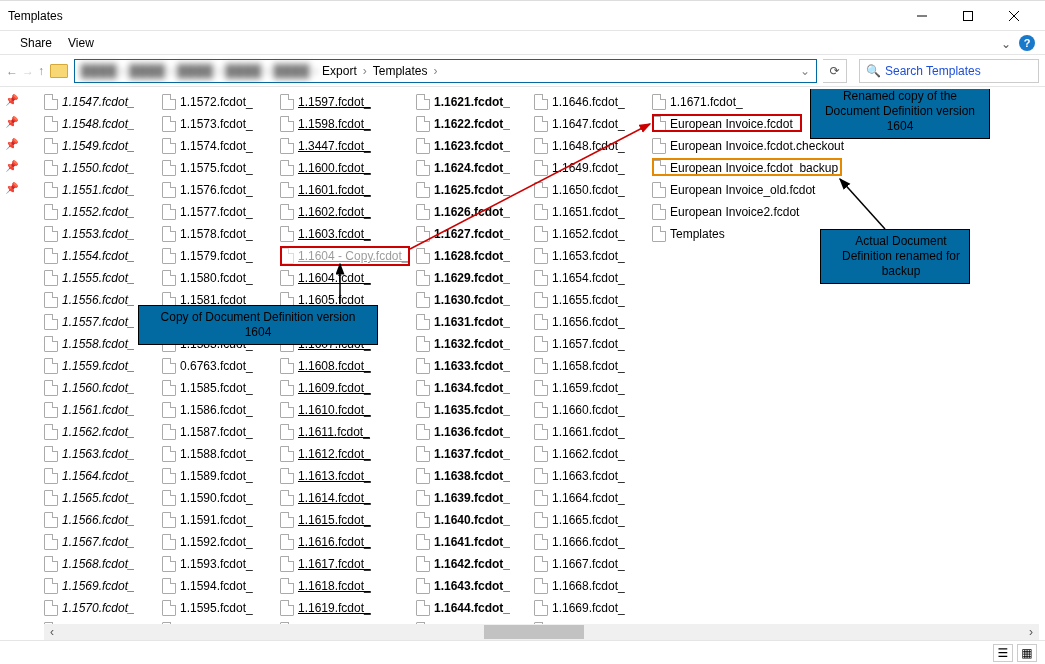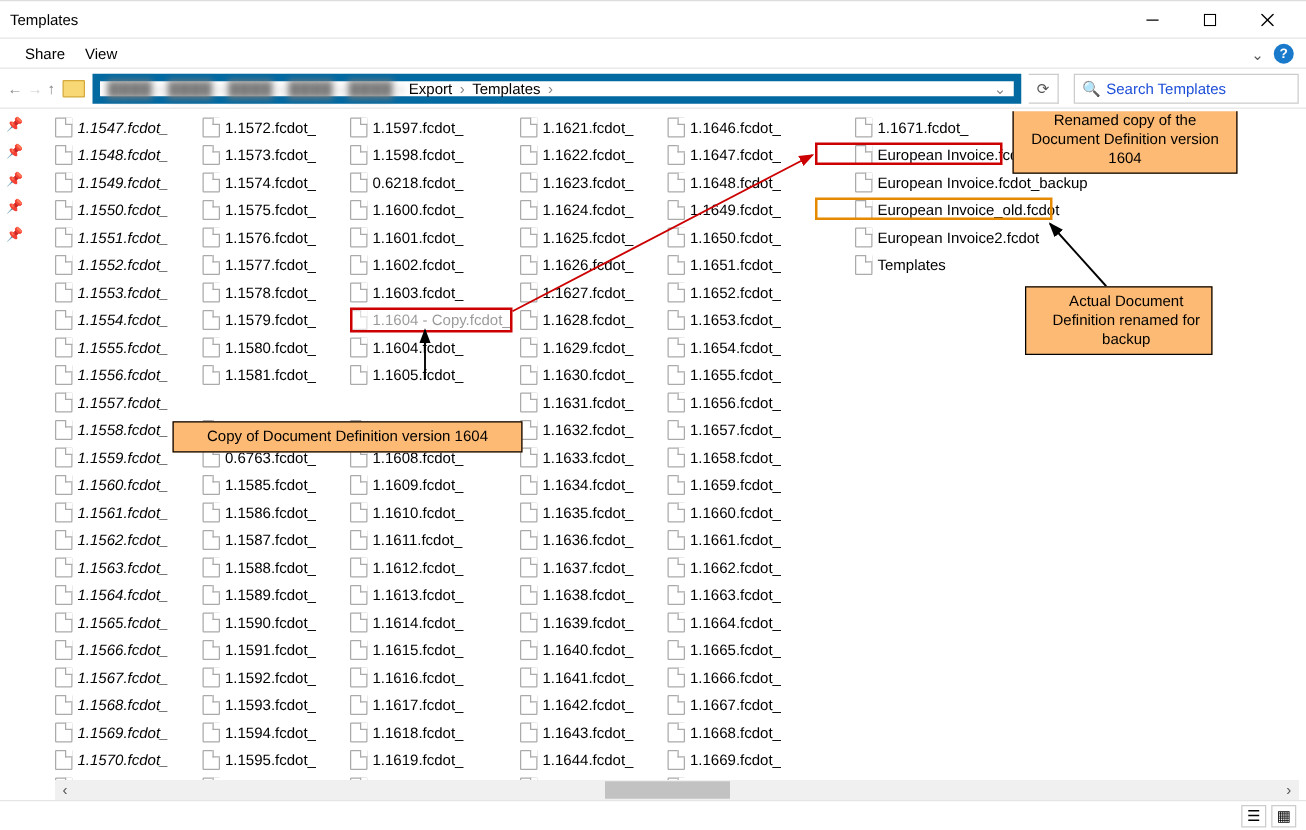--- a/index.html
+++ b/index.html
@@ -9,42 +9,42 @@
   .title { flex: 1; font-size: 12px; }
   .win-controls { display: flex; gap: 0; }
   .win-btn { width: 46px; height: 28px; display: flex; align-items: center; justify-content: center; }
   .win-btn svg { width: 10px; height: 10px; }
   .ribbon-tabs { height: 24px; display: flex; align-items: center; padding: 0 20px; gap: 16px; font-size: 12px; border-bottom: 1px solid #e5e5e5; position: relative; }
   .help-icon { position: absolute; right: 10px; top: 4px; width: 16px; height: 16px; border-radius: 50%; background: #1979ca; color: #fff; font-size: 11px; display: flex; align-items: center; justify-content: center; font-weight: bold; }
   .chev { position: absolute; right: 34px; top: 6px; color: #555; }
   .addressbar { height: 32px; display: flex; align-items: center; padding: 4px 6px; gap: 6px; border-bottom: 1px solid #e5e5e5; }
   .nav-arrows { display:flex; gap:4px; align-items:center; color:#888; }
   .folder-icon { width: 18px; height: 14px; background: #f8d775; border: 1px solid #d4a93a; border-radius: 1px; position: relative; }
-  .path { flex: 1; height: 24px; border: 6px solid #0369a1; display: flex; align-items: center; padding: 0 6px; font-size: 12px; position: relative; }
+  .path { flex: 1; height: 24px; border: 1px solid #0369a1; display: flex; align-items: center; padding: 0 6px; font-size: 12px; position: relative; }
   .path .blur { filter: blur(3px); color: #777; letter-spacing: 0.5px; }
   .path .crumb { padding: 0 4px; }
   .path .sep { color: #888; padding: 0 2px; }
   .refresh { width: 24px; height: 24px; border: 1px solid #ccc; border-left: none; display:flex; align-items:center; justify-content:center; color:#555;}
   .search { width: 180px; height: 24px; border: 1px solid #ccc; margin-left: 6px; padding: 0 6px; font-size: 12px; color: #777; display:flex; align-items:center; gap:4px;}
   .content { position: absolute; top: 88px; left: 0; right: 0; bottom: 24px; overflow: hidden; }
   .quickbar { position:absolute; left:4px; top:0; bottom:0; width:16px; }
   .pin { color:#bbb; font-size:11px; line-height:22px; text-align:center;}
   .files { position: absolute; left: 44px; top: 2px; right: 6px; bottom: 10px; }
   .col { position: absolute; top: 0; width: 118px; } 
   .item { height: 22px; display: flex; align-items: center; gap: 4px; white-space: nowrap; }
   .fi { width: 14px; height: 16px; border: 1px solid #aaa; border-radius: 1px; background: #fff; position: relative; flex-shrink:0;}
   .fi::after { content:""; position:absolute; top:-1px; right:-1px; width:5px; height:5px; background:#fff; border-left:1px solid #aaa; border-bottom:1px solid #aaa;}
   .label { font-size: 12px; }
   .item.cut { opacity: 0.4; }
   .hscroll { position: absolute; left: 44px; right: 6px; bottom: 0; height: 16px; background: #f0f0f0; }
   .hscroll-thumb { position:absolute; top:1px; height:14px; left:440px; width:100px; background:#c2c2c2;}
   .hscroll-arrow { position:absolute; top:0; width:16px; height:16px; display:flex; align-items:center; justify-content:center; color:#555; background:#f0f0f0;}
   .statusbar { position: absolute; bottom: 0; left:0; right:0; height: 24px; border-top: 1px solid #e5e5e5; display:flex; align-items:center; justify-content:flex-end; padding:0 8px; gap:4px;}
   .view-btn { width:20px; height:18px; border:1px solid #ccc; display:flex; align-items:center; justify-content:center;}
-  .callout { position: absolute; background: #fdba74; border: 1.5px solid #000; padding: 4px 8px; font-size: 12px; text-align: center; line-height: 1.25; z-index:20;}
+  .callout { position: absolute; background: #0369a1; border: 1.5px solid #000; padding: 4px 8px; font-size: 12px; text-align: center; line-height: 1.25; z-index:20;}
   .redbox { position: absolute; border: 2px solid #cc0000; z-index:10; pointer-events:none;}
   .orangebox { position: absolute; border: 2px solid #e58900; z-index:10; pointer-events:none;}
   svg.arrow { position:absolute; z-index:15; pointer-events:none; overflow:visible;}
 </style>
 </head>
 <body>
 
 <div class="window">
   <div class="titlebar">
     <span class="title">Templates</span>
@@ -300,32 +300,32 @@
           </div>
           <div class="item">
             <span class="fi"></span>
             <span class="label">1.1595.fcdot_</span>
           </div>
           <div class="item">
             <span class="fi"></span>
             <span class="label">1.1596.fcdot_</span>
           </div>
         </div>
-        <div class="col" style="left: 236px;">
+        <div class="col" style="left: 236px; text-decoration: underline;">
           <div class="item">
             <span class="fi"></span>
             <span class="label">1.1597.fcdot_</span>
           </div>
           <div class="item">
             <span class="fi"></span>
             <span class="label">1.1598.fcdot_</span>
           </div>
           <div class="item">
             <span class="fi"></span>
-            <span class="label">0.6218.fcdot_</span>
+            <span class="label">1.3447.fcdot_</span>
           </div>
           <div class="item">
             <span class="fi"></span>
             <span class="label">1.1600.fcdot_</span>
           </div>
           <div class="item">
             <span class="fi"></span>
             <span class="label">1.1601.fcdot_</span>
           </div>
           <div class="item">
@@ -399,21 +399,21 @@
           </div>
           <div class="item">
             <span class="fi"></span>
             <span class="label">1.1619.fcdot_</span>
           </div>
           <div class="item">
             <span class="fi"></span>
             <span class="label">1.1620.fcdot_</span>
           </div>
         </div>
-        <div class="col" style="left: 372px;">
+        <div class="col" style="left: 372px; font-weight: bold;">
           <div class="item">
             <span class="fi"></span>
             <span class="label">1.1621.fcdot_</span>
           </div>
           <div class="item">
             <span class="fi"></span>
             <span class="label">1.1622.fcdot_</span>
           </div>
           <div class="item">
             <span class="fi"></span>
@@ -603,28 +603,32 @@
           </div>
           <div class="item">
             <span class="fi"></span>
             <span class="label">1.1669.fcdot_</span>
           </div>
           <div class="item">
             <span class="fi"></span>
             <span class="label">1.1670.fcdot_</span>
           </div>
         </div>
-        <div class="col" style="left: 640px; width: 210px;">
+        <div class="col" style="left: 608px; width: 210px;">
           <div class="item">
             <span class="fi"></span>
             <span class="label">1.1671.fcdot_</span>
           </div>
           <div class="item">
             <span class="fi"></span>
             <span class="label">European Invoice.fcdot</span>
+          </div>
+          <div class="item">
+            <span class="fi"></span>
+            <span class="label">European Invoice.fcdot.checkout</span>
           </div>
           <div class="item">
             <span class="fi"></span>
             <span class="label">European Invoice.fcdot_backup</span>
           </div>
           <div class="item">
             <span class="fi"></span>
             <span class="label">European Invoice_old.fcdot</span>
           </div>
           <div class="item">
@@ -643,21 +647,21 @@
       <div class="hscroll-arrow" style="right:0">›</div>
     </div>
 
     <div class="redbox" style="left:280px; top:157px; width:130px; height:20px;"></div>
     <div class="redbox" style="left:652px; top:25px; width:150px; height:18px;"></div>
     <div class="orangebox" style="left:652px; top:69px; width:190px; height:18px;"></div>
 
     <div class="callout" style="left:810px; top:-5px; width:180px;"><span style="white-space:pre-line">Renamed copy of the
 Document Definition version
 1604</span></div>
-    <div class="callout" style="left:138px; top:216px; width:280px;margin-top:32px;"><span>Copy of Document Definition version 1604</span></div>
+    <div class="callout" style="left:138px; top:216px; width:240px;"><span>Copy of Document Definition version 1604</span></div>
     <div class="callout" style="left:820px; top:140px; width:150px;padding-left:20px;"><span style="white-space:pre-line">Actual Document
 Definition renamed for
 backup</span></div>
 
     <svg class="arrow" style="left:400px; top:30px;" width="260" height="140">
       <defs>
           <marker id="ah1" markerWidth="8" markerHeight="8" refX="7" refY="3" orient="auto">
             <path d="M0,0 L8,3 L0,6 Z" fill="#cc0000"></path>
           </marker>
         </defs>

